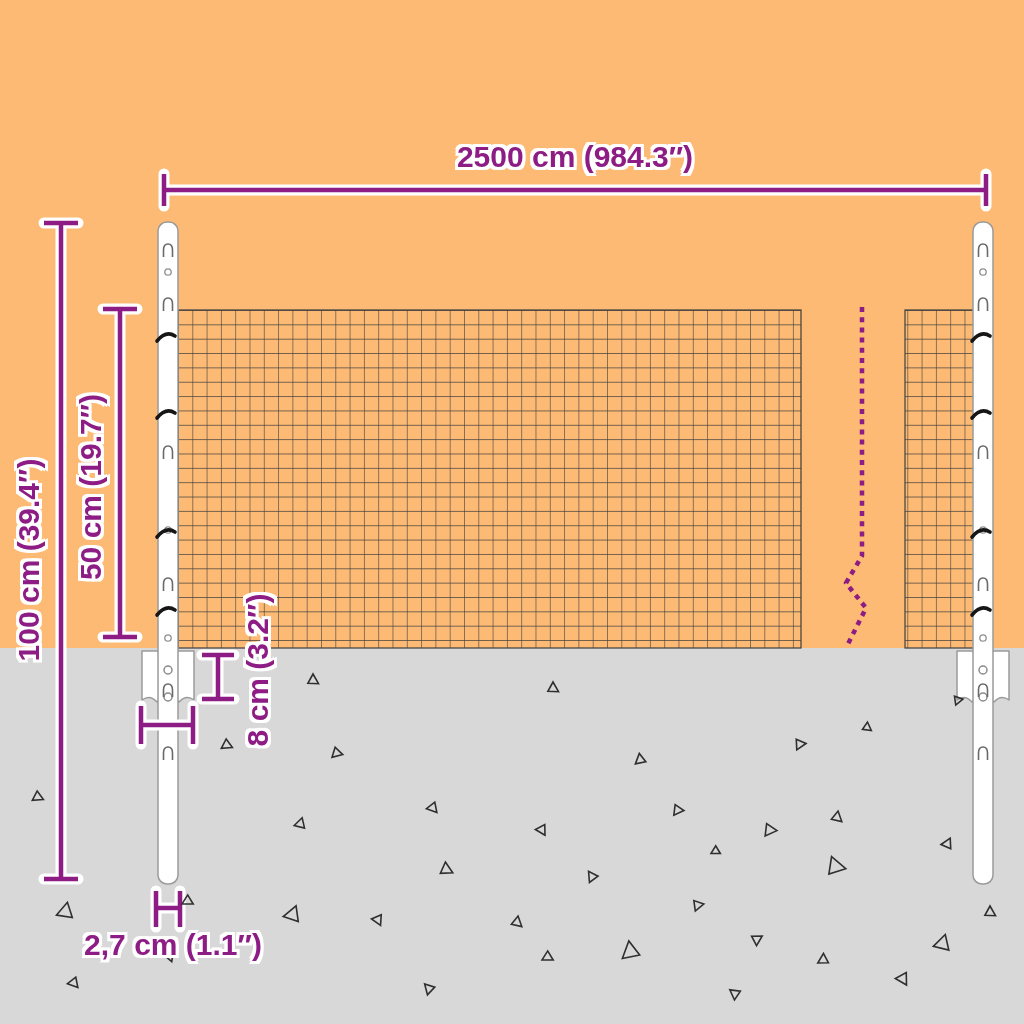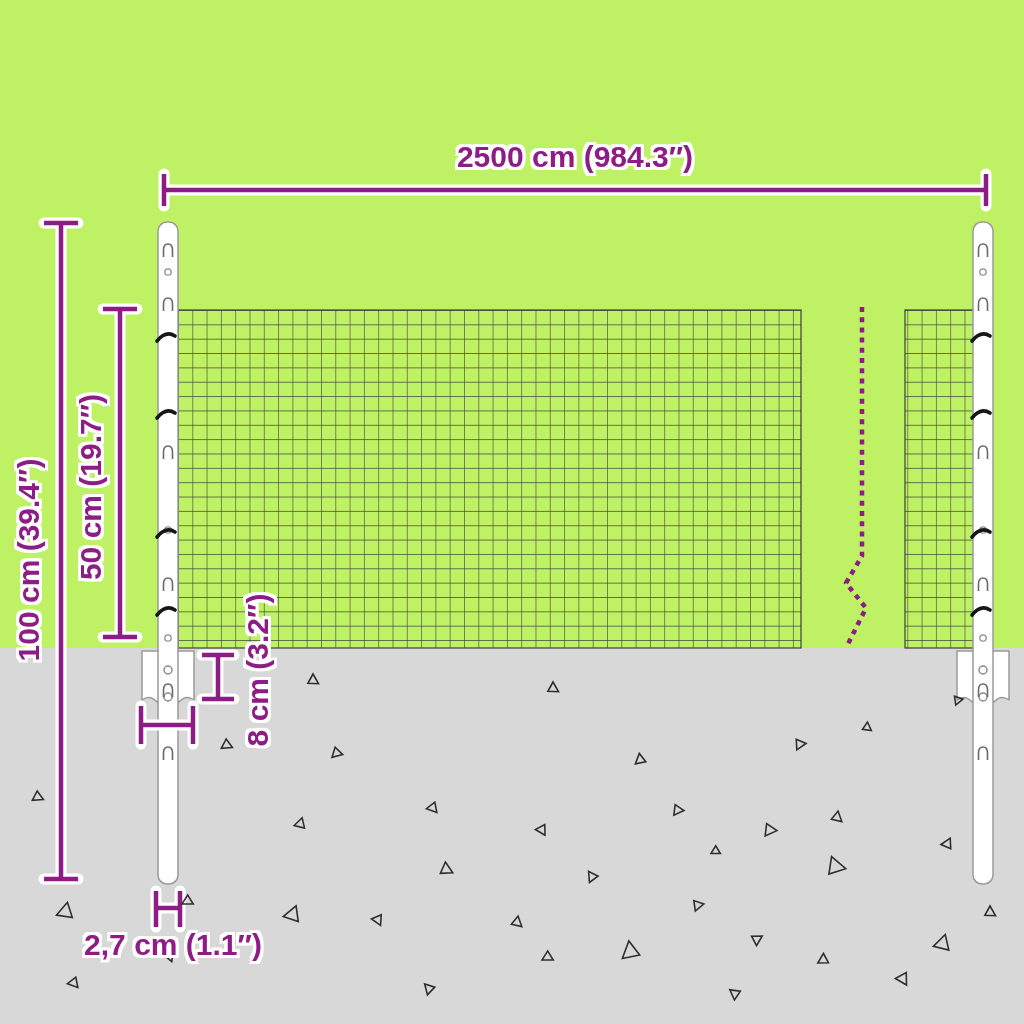--- a/index.html
+++ b/index.html
@@ -1,18 +1,18 @@
 <!DOCTYPE html>
 <html><head>
 <meta charset="utf-8">
 <style>
   html,body{margin:0;padding:0;background:#fff;}
   #stage{
     position:relative;width:1024px;height:1024px;overflow:hidden;
-    background:#bef264;font-family:"Liberation Sans",sans-serif;
+    background:#fdba74;font-family:"Liberation Sans",sans-serif;
   }
   .ground{
     position:absolute;left:0;top:648px;width:1024px;height:376px;
     background:var(--ground,#d8d8d8);
   }
   #gfx{position:absolute;left:0;top:0;}
   .post{fill:#ffffff;stroke:var(--outline,#9a9a9a);stroke-width:1.5;}
   .plate{fill:#ffffff;stroke:var(--outline,#9a9a9a);stroke-width:1.5;stroke-linejoin:round;}
   .hole{fill:#ffffff;stroke:#8a8a8a;stroke-width:1.5;}
   .meshrect{stroke:var(--mesh,#3f3f3f);stroke-width:1.2;}

